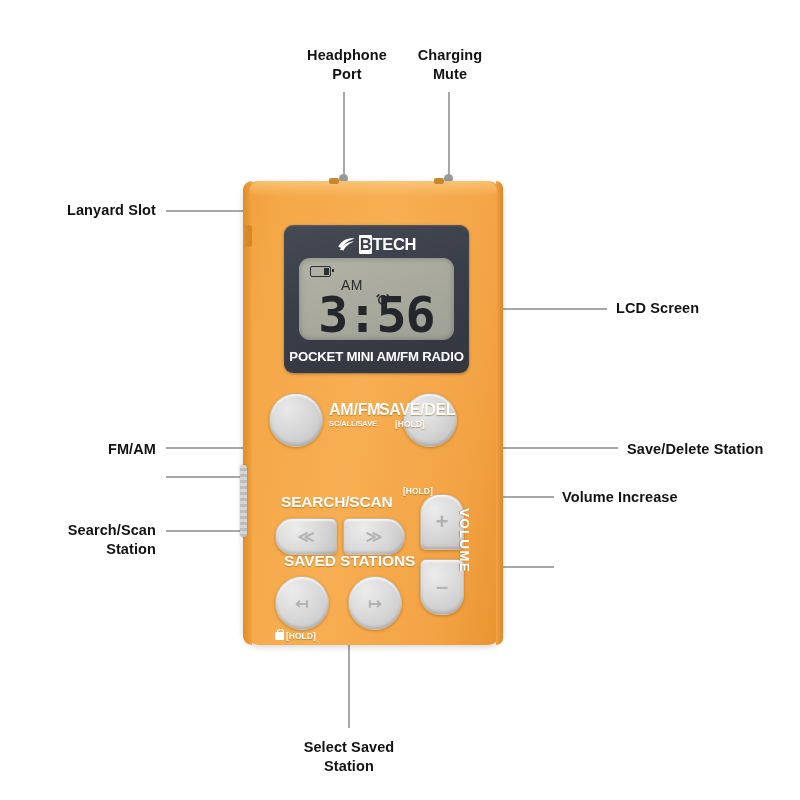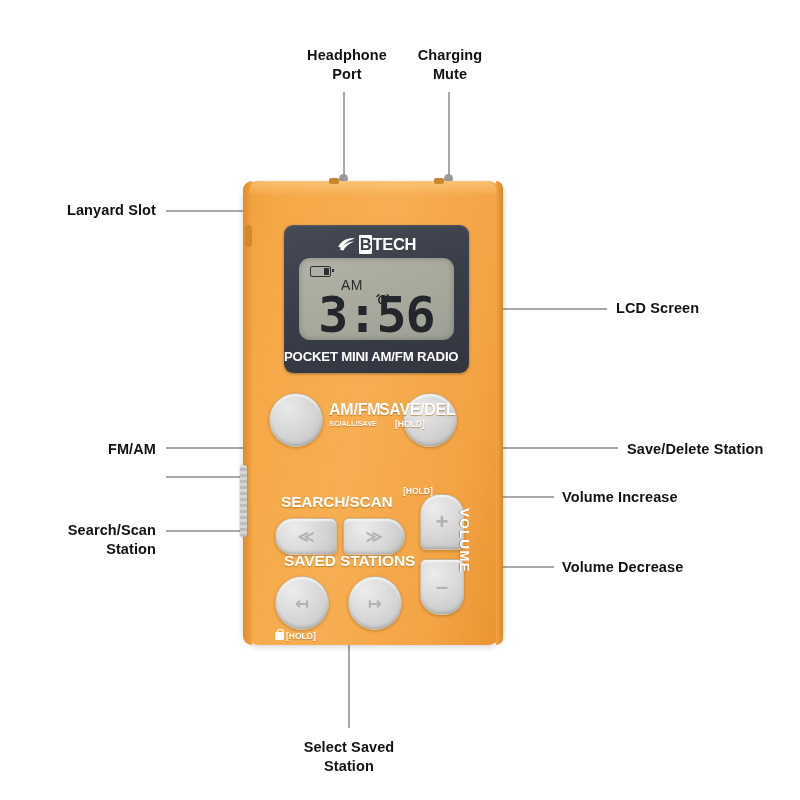--- a/index.html
+++ b/index.html
@@ -84,21 +84,21 @@
     background:#2c2f30;}
   #batt:before{content:"";position:absolute;right:-4px;top:2px;width:2px;height:3px;
     background:#2c2f30;}
   #ampm{position:absolute;left:42px;top:19px;font-size:14px;font-weight:normal;
     color:#2a2c2d;letter-spacing:.5px;font-family:"Liberation Sans",sans-serif;}
   #alarmIcon{position:absolute;left:77px;top:34px;width:14px;height:14px;}
   #time{position:absolute;left:0;right:0;top:34px;text-align:center;
     font-family:"DejaVu Sans Mono",monospace;font-size:49px;font-weight:bold;
     color:#23262a;letter-spacing:-1px;line-height:47px;
     transform:scaleX(1.02);}
-  #model{position:absolute;left:0;right:0;bottom:9px;
+  #model{position:absolute;left:0;right:0;bottom:9px;text-align:center;
     color:#ffffff;font-weight:bold;font-size:13.2px;letter-spacing:-.2px;}
 
   
   .rbtn{position:absolute;border-radius:50%;
     background:radial-gradient(circle at 34% 28%,#e9e9e9 0%,#d4d4d4 55%,#bdbdbd 100%);
     box-shadow:inset 0 -2px 3px rgba(0,0,0,.15),inset 0 2px 2px rgba(255,255,255,.7),
                0 1px 3px rgba(120,70,10,.45);
     border:1px solid #b9740f44;}
   .pill{position:absolute;
     background:radial-gradient(circle at 32% 26%,#ececec 0%,#d6d6d6 58%,#c2c2c2 100%);
@@ -161,21 +161,20 @@
   <div class="callout r" style="left:20px;top:440px;width:136px;">FM/AM</div>
 
   <div class="callout l" style="left:627px;top:440px;width:190px;">Save/Delete Station</div>
 
 
   <div class="callout r" style="left:20px;top:521px;width:136px;">Search/Scan
 Station</div>
 
   <div class="callout l" style="left:562px;top:488px;width:200px;">Volume Increase</div>
 
-  <div class="callout l" style="left:562px;top:558px;width:200px;">Volume Decrease</div>
 
   <div class="callout c" style="left:290px;top:738px;width:118px;">Select Saved
 Station</div>
 
   <div class="lead v" style="left:343px;top:92px;height:85px;"></div>
   <div class="dot" style="left:339px;top:174px;"></div>
 
   <div class="lead v" style="left:448px;top:92px;height:85px;"></div>
   <div class="dot" style="left:444px;top:174px;"></div>
 

